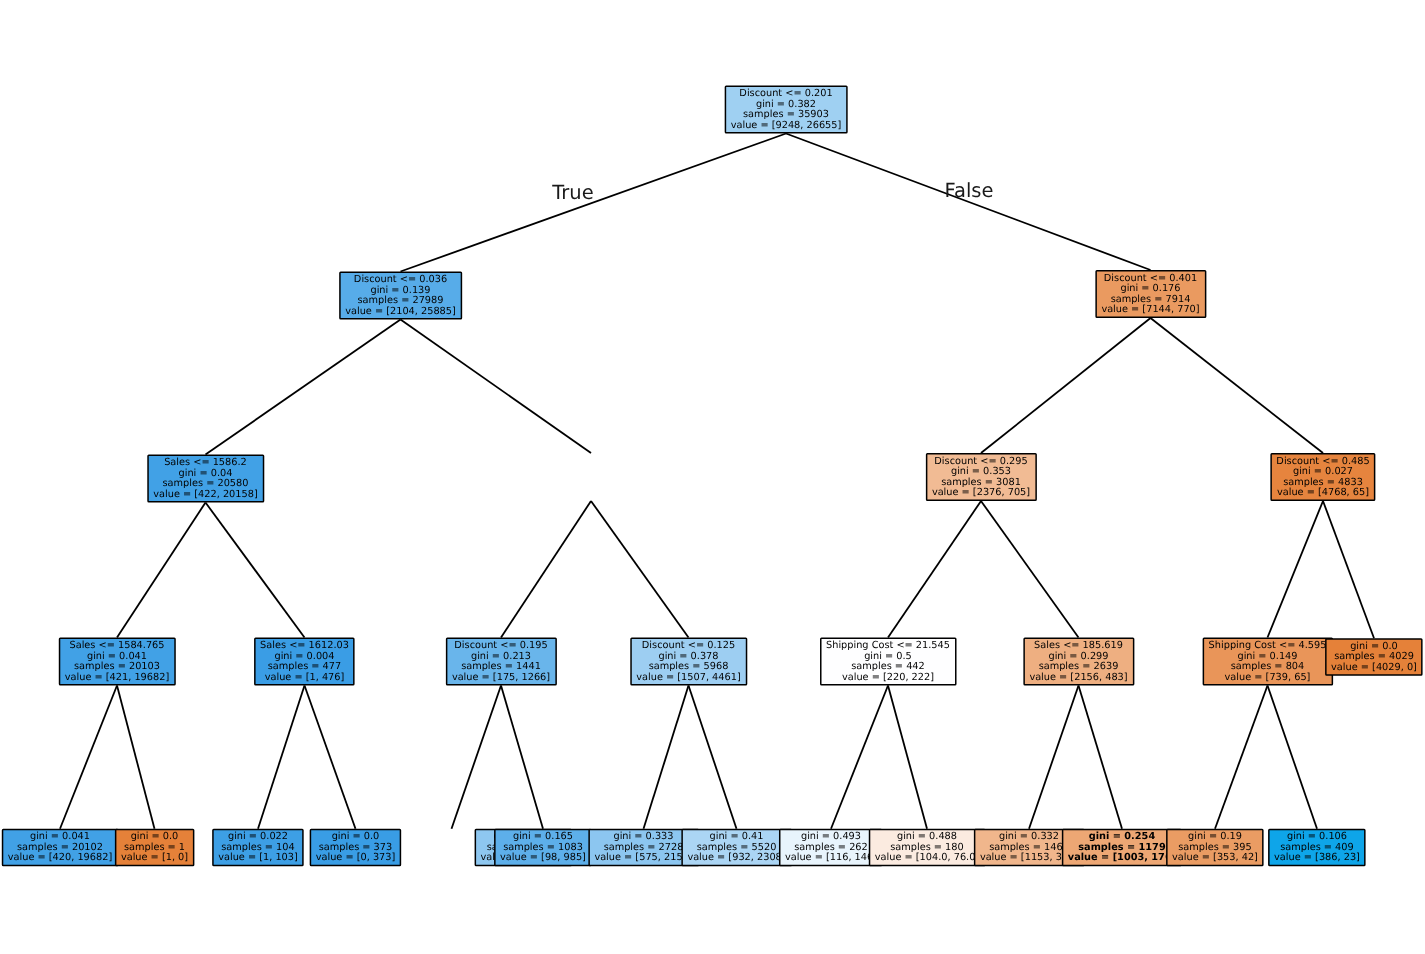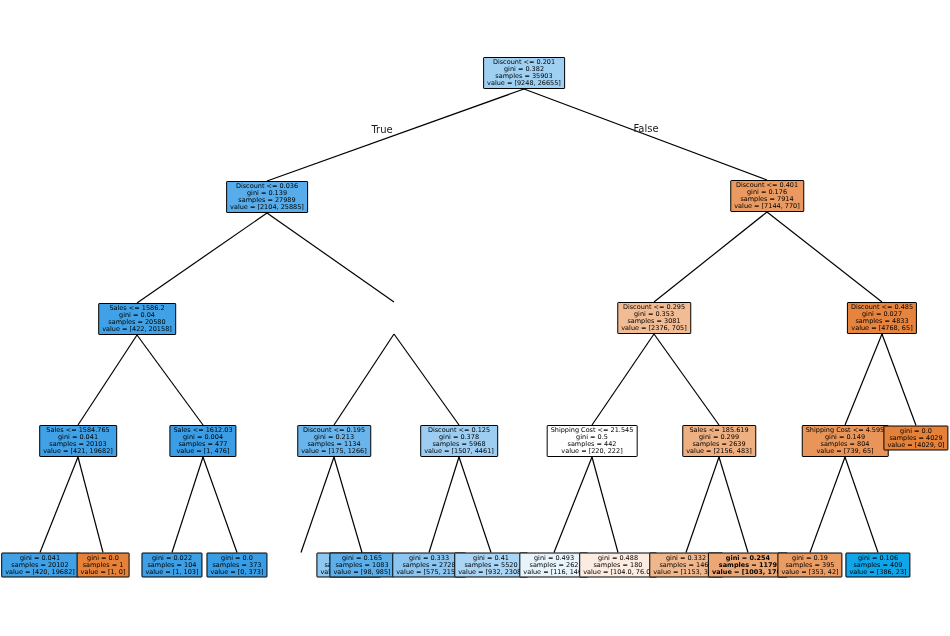--- a/index.html
+++ b/index.html
@@ -10,21 +10,21 @@
   #edges-svg{position:absolute;left:0;top:0;z-index:1;}
   .node{
     position:absolute;transform:translate(-50%,-50%);
     border:1px solid #000;border-radius:1px;
     padding:1px 3px;font-size:6.5px;line-height:7px;
     text-align:center;color:#000;white-space:nowrap;z-index:2;
   }
   .node-line{white-space:nowrap;}
   .edge-label{
     position:absolute;transform:translate(-50%,-50%);
-    font-size:10px;color:#1a1a1a;z-index:3;
+    font-size:13px;color:#1a1a1a;z-index:3;
   }
 </style>
 </head>
 <body>
 
 <div id="stage">
   <svg id="edges-svg" width="950" height="636">
       <line x1="524" y1="89" x2="267" y2="181" stroke="#000000" stroke-width="1.2"></line>
       <line x1="524" y1="89" x2="767" y2="180" stroke="#000000" stroke-width="1.2"></line>
       <line x1="267" y1="213" x2="137" y2="303" stroke="#000000" stroke-width="1.2"></line>
@@ -98,21 +98,21 @@
     </div>
     <div class="node" style="left: 203px; top: 441px; background: rgb(58, 157, 229);">
       <div class="node-line">Sales &lt;= 1612.03</div>
       <div class="node-line">gini = 0.004</div>
       <div class="node-line">samples = 477</div>
       <div class="node-line">value = [1, 476]</div>
     </div>
     <div class="node" style="left: 334px; top: 441px; background: rgb(105, 181, 235);">
       <div class="node-line">Discount &lt;= 0.195</div>
       <div class="node-line">gini = 0.213</div>
-      <div class="node-line">samples = 1134</div>
+      <div class="node-line">samples = 1441</div>
       <div class="node-line">value = [175, 1266]</div>
     </div>
     <div class="node" style="left: 459px; top: 441px; background: rgb(157, 206, 242);">
       <div class="node-line">Discount &lt;= 0.125</div>
       <div class="node-line">gini = 0.378</div>
       <div class="node-line">samples = 5968</div>
       <div class="node-line">value = [1507, 4461]</div>
     </div>
     <div class="node" style="left: 592px; top: 441px; background: rgb(254, 254, 255);">
       <div class="node-line">Shipping Cost &lt;= 21.545</div>

